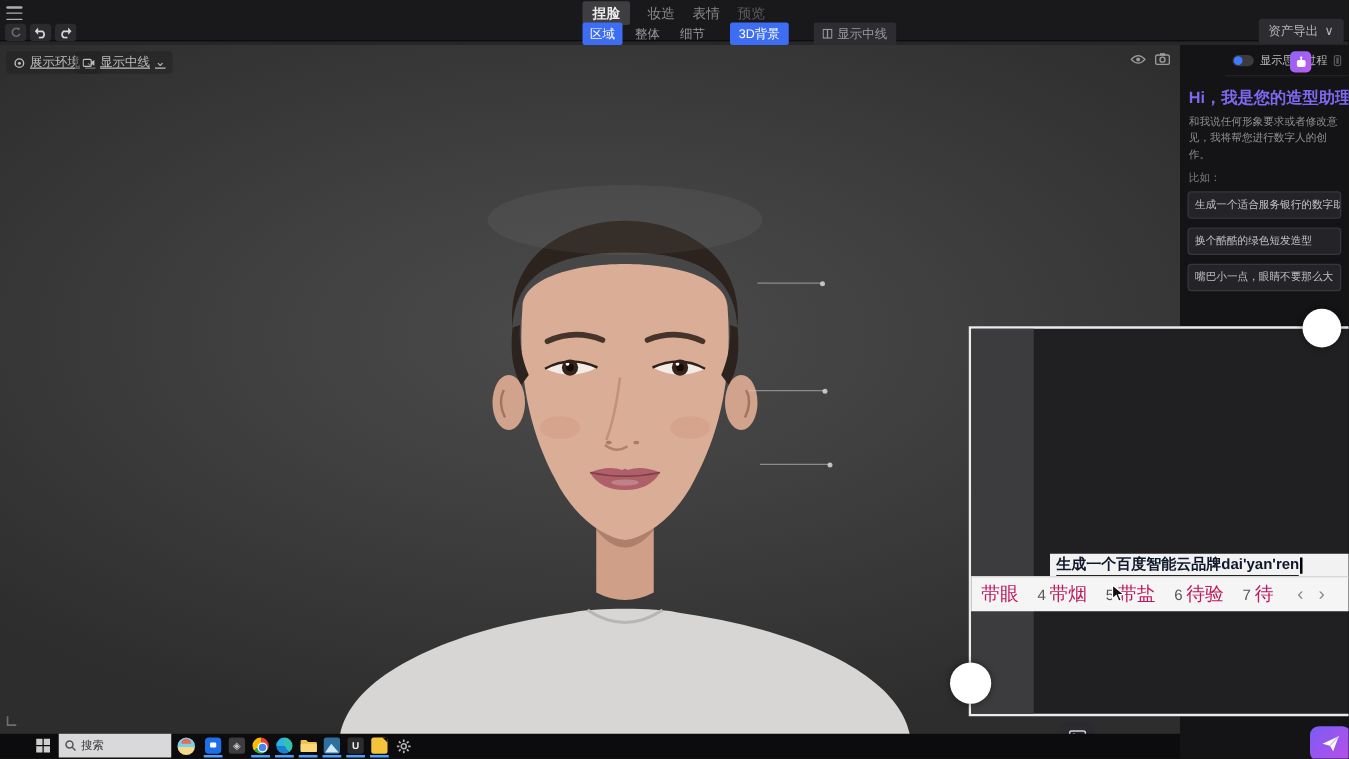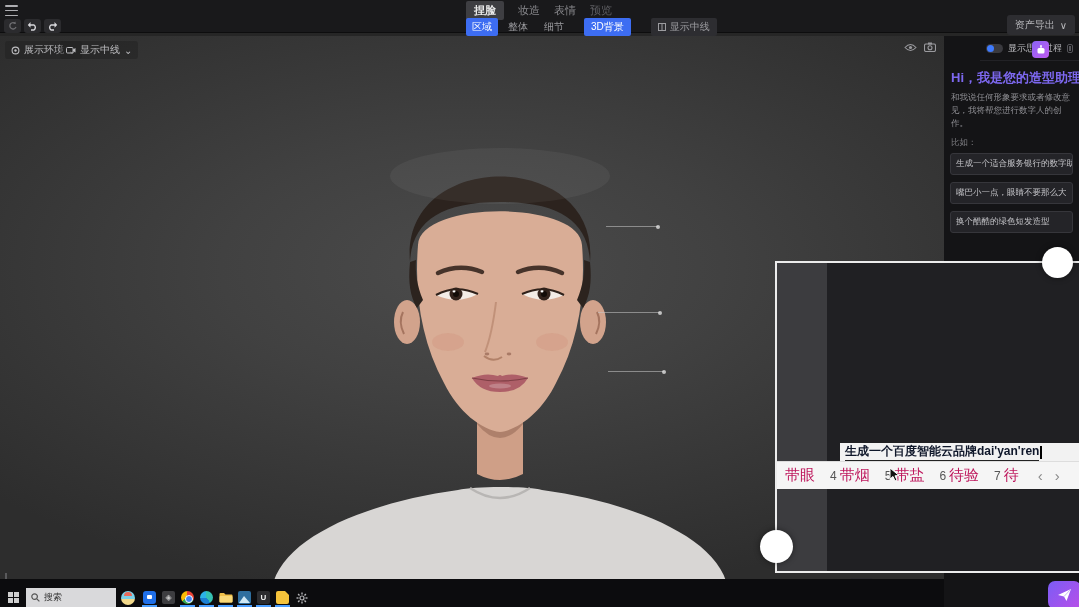--- a/index.html
+++ b/index.html
@@ -22,21 +22,21 @@
   .subtab.active{ background:#3d6df2; color:#fff;}
   .btn-3d{ margin-left:10px; background:#3d6df2; color:#fff; font-size:10px; padding:2px 7px; border-radius:2px; white-space:nowrap;}
   .btn-centerline{ margin-left:16px; background:#2d2d31; color:#9c9ca0; font-size:10px; padding:2px 7px; border-radius:2px; display:flex; align-items:center; gap:4px; white-space:nowrap;}
   .topright{ position:absolute; right:4px; top:15px; display:flex; align-items:center; gap:6px;flex-direction:column;}
   .export-btn{ background:#2d2d31; color:#b6b6ba; font-size:10px; padding:3px 8px; border-radius:3px; display:flex; gap:5px; align-items:center; white-space:nowrap;}
   .ai-btn{ width:17px; height:17px; border-radius:4px; display:flex; align-items:center; justify-content:center; }
 
   
   .canvas{ position:absolute; left:0; top:36px; width:944px; height:552px;
     background:radial-gradient(ellipse 70% 60% at 50% 42%, #4b4b4b 0%, #414141 38%, #363636 72%, #2d2d2d 100%);}
-  .dropdown{ position:absolute; top:5px; display:flex; align-items:center; gap:4px; font-size:10px; color:#bdbdc0; background:rgba(30,30,30,.45); padding:2px 6px; border-radius:3px;}
+  .dropdown{ position:absolute; top:5px; display:flex; align-items:center; gap:4px; font-size:10px; color:#bdbdc0; background:rgba(30,30,30,.45); padding:2px 6px; border-radius:3px;text-decoration:underline;}
   .dd-env{ left:5px;} .dd-view{ left:60px;}
   .canvas-tools{ position:absolute; right:8px; top:6px; display:flex; gap:7px; align-items:center;}
   .guide{ position:absolute; height:1px; background:rgba(200,200,200,.55);}
   .guide::after{ content:""; position:absolute; right:-2px; top:-1.5px; width:4px; height:4px; border-radius:50%; background:rgba(225,225,225,.8);}
   .g1{ left:606px; top:190px; width:52px;}
   .g2{ left:598px; top:276px; width:62px;}
   .g3{ left:608px; top:335px; width:56px;}
   .corner-ic{ position:absolute; left:5px; bottom:7px; opacity:.6;}
   .avatar{ position:absolute; left:230px; top:54px; }
 
@@ -69,21 +69,21 @@
   .cand .txt{ font-size:15px; color:#be185d;}
   .cand-arrows{ display:flex; gap:12px; margin-left:4px; color:#8a8a8a; font-size:15px;}
   .mouse-cursor{ position:absolute; left:112px; top:204px; z-index:9;}
 
   
   .click-circle{ position:absolute; border-radius:50%; background:#fff; z-index:9; box-shadow:0 0 6px rgba(0,0,0,.45);}
   .cc1{ left:1042px; top:247px; width:31px; height:31px;}
   .cc2{ left:760px; top:530px; width:33px; height:33px;}
 
   
-  .taskbar{ position:absolute; left:0; bottom:0; width:944px; height:28px; background:#0c0c0e; z-index:4; display:flex; align-items:flex-end;}
+  .taskbar{ position:absolute; left:0; bottom:0; width:944px; height:20px; background:#0c0c0e; z-index:4; display:flex; align-items:flex-start;padding-left:21px;}
   .tb-start{ width:26px; height:19px; display:flex; align-items:center; justify-content:center;}
   .win-logo{ display:grid; grid-template-columns:5px 5px; grid-template-rows:5px 5px; gap:1px;}
   .win-logo span{ background:#cfcfcf;}
   .tb-search{ width:90px; height:19px; background:#d9d9db; display:flex; align-items:center; gap:4px; padding-left:5px; font-size:9px; color:#333;}
   .tb-widget{ width:24px; height:19px; display:flex; align-items:center; justify-content:center;}
   .tb-ic{ width:19px; height:19px; position:relative; display:flex; align-items:center; justify-content:center;}
   .tb-ic.active::after{ content:""; position:absolute; bottom:0; left:2px; right:2px; height:2px; background:#4a9eff;}
   .ic-chat{ width:13px; height:13px; border-radius:3px; background:#1f6fe8; position:relative;}
   .ic-chat::after{ content:""; position:absolute; left:4px; top:4px; width:5px; height:4px; background:#fff; border-radius:1px;}
   .ic-dark{ width:13px; height:13px; border-radius:2px; background:#3d3d40; color:#c9c9c9; font-size:8px; display:flex; align-items:center; justify-content:center;}
@@ -255,22 +255,22 @@
   <div class="panel">
     <div class="panel-head">
       <div class="toggle"></div>
       <div class="panel-head-label">显示思考过程</div>
       <div class="collapse-ic"></div>
     </div>
     <div class="greet">Hi，我是您的造型助理</div>
     <div class="intro">和我说任何形象要求或者修改意见，我将帮您进行数字人的创作。</div>
     <div class="hint">比如：</div>
     <div class="chip">生成一个适合服务银行的数字助理</div>
+    <div class="chip">换个酷酷的绿色短发造型</div>
     <div class="chip">嘴巴小一点，眼睛不要那么大</div>
-    <div class="chip">换个酷酷的绿色短发造型</div>
 
     <div class="pic-btn-wrap" style="position:absolute;left:0;bottom:0;height:0;">
       <div class="pic-btn" style="position:absolute; left:-96px; bottom:6px;">
         <svg width="14" height="11" viewBox="0 0 14 11">
             <rect x="0.7" y="0.7" width="12.6" height="9.6" rx="1.5" fill="none" stroke="#d8d8dc" stroke-width="1.2"></rect>
             <circle cx="4.2" cy="3.8" r="1.2" fill="#d8d8dc"></circle>
             <path d="M2 9.5 L6 5.5 L9 8.5 L11 6.5 L13 9.5 Z" fill="#d8d8dc"></path>
           </svg>
       </div>
       <div class="send-btn" style="background:linear-gradient(135deg,#7b5cf5,#b94fe8);">

